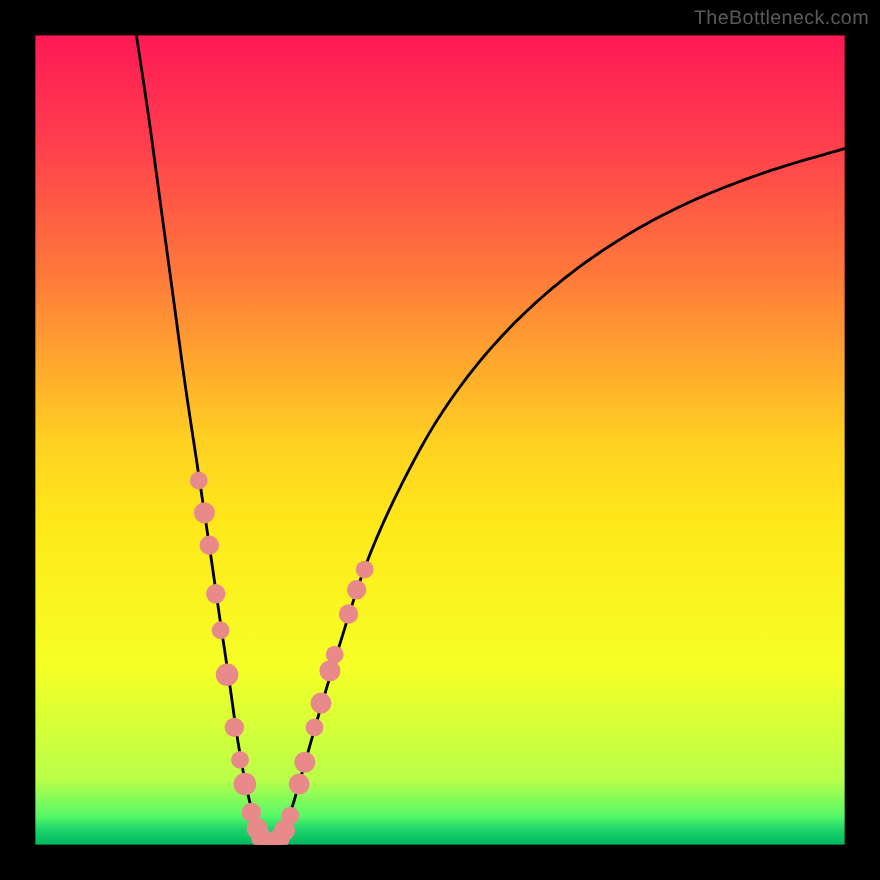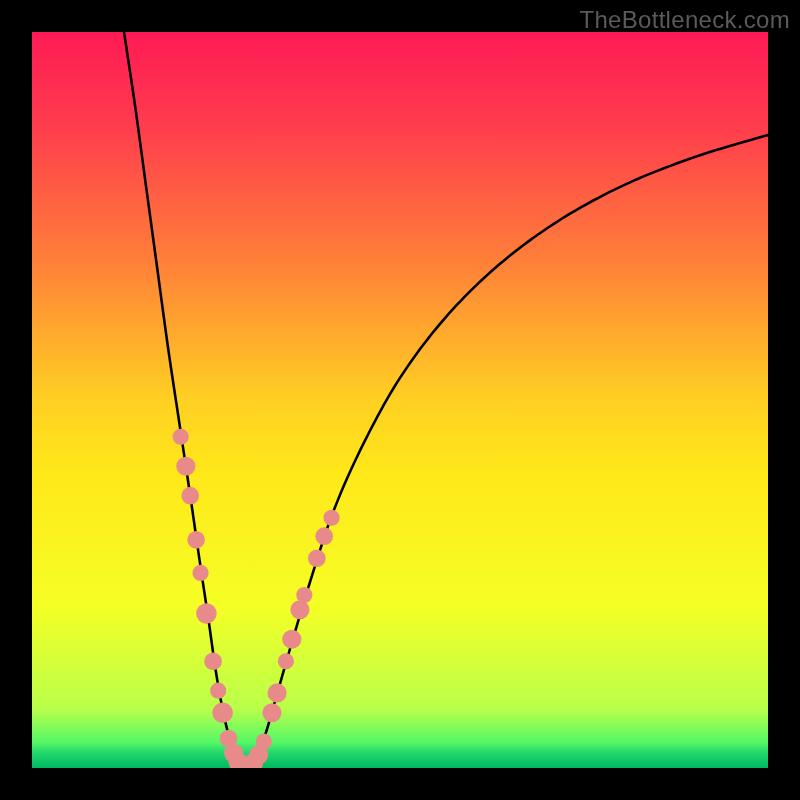--- a/index.html
+++ b/index.html
@@ -25,21 +25,21 @@
     left: 32px;
     width: 736px;
     height: 736px;
     
   }
   .watermark {
     position: absolute;
     top: 6px;
     right: 10px;
     color: #5a5a5a;
-    font-size: 24px;
+    font-size: 18px;
     letter-spacing: 0.3px;
     font-weight: 400;
     user-select: none;
   }
   svg {
     display: block;
   }
 </style>
 </head>
 <body>

